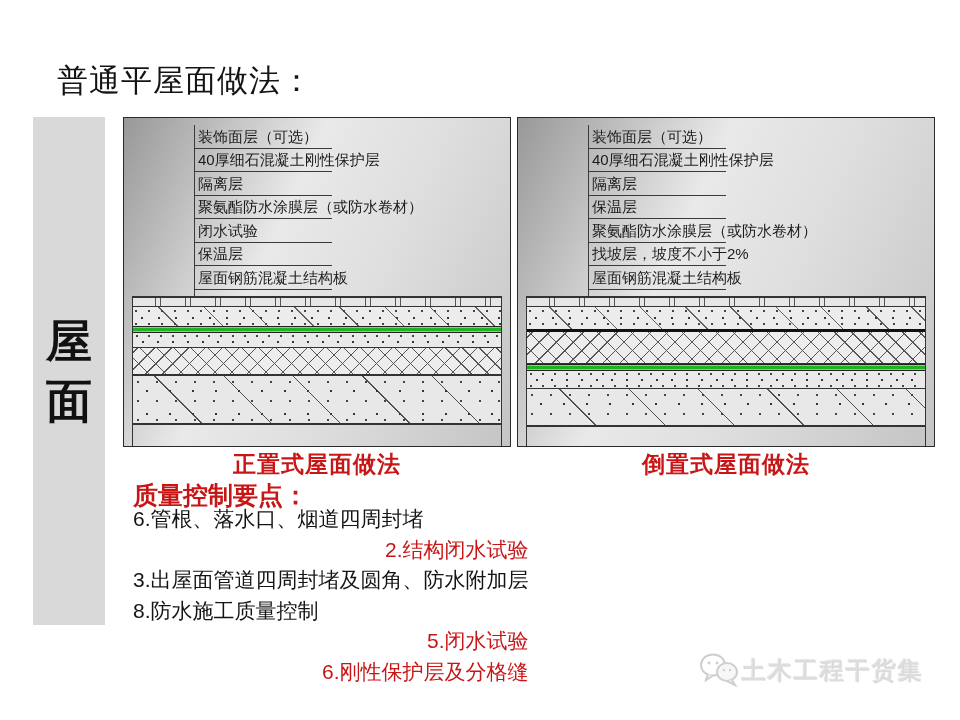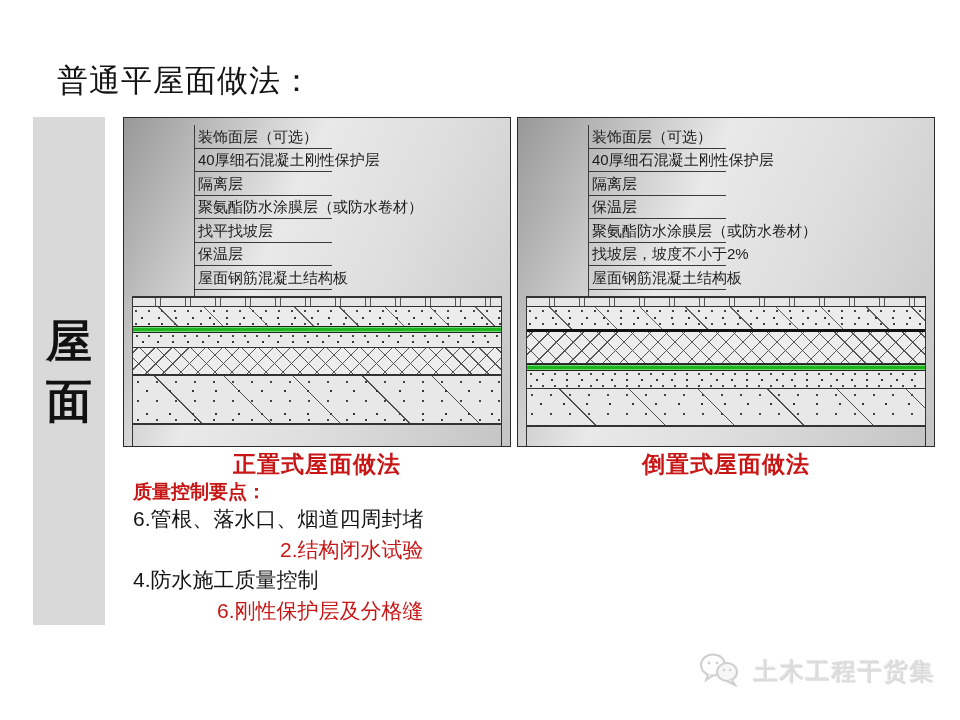--- a/index.html
+++ b/index.html
@@ -55,26 +55,26 @@
       repeating-linear-gradient(45deg,transparent 0 48px,rgba(60,60,60,.9) 48px 49px),
       radial-gradient(circle at 5px 6px,#444 0.9px,transparent 1.5px),
       radial-gradient(circle at 14px 15px,#333 0.8px,transparent 1.4px);
     background-size:auto,19px 19px,23px 23px;}
   .l-base{background:transparent;}
 
   .caption{position:absolute;top:449px;font-size:23px;font-weight:700;color:var(--accent-red);text-align:center;letter-spacing:1px;}
   .caption-left{left:123px;width:388px;}
   .caption-right{left:517px;width:418px;font-family:Liberation Mono, monospace;}
 
-  .q-heading{position:absolute;left:133px;top:479px;font-size:19px;font-weight:700;color:var(--accent-red);}
+  .q-heading{position:absolute;left:133px;top:479px;font-size:25px;font-weight:700;color:var(--accent-red);}
   .q-list{position:absolute;left:133px;top:504px;}
   .q-item{font-size:21px;line-height:30.5px;color:#141414;white-space:nowrap;}
   .q-item.red{color:var(--accent-red);text-align:right;}
 
-  .watermark{position:absolute;left:698px;top:650px;display:flex;align-items:center;gap:12px;font-family:Liberation Mono, monospace;}
+  .watermark{position:absolute;left:698px;top:650px;display:flex;align-items:center;gap:0;}
   .watermark-text{font-size:24px;font-weight:700;color:#dcdcdc;letter-spacing:2px;
     text-shadow:1px 1px 1px rgba(255,255,255,.95),-1px -1px 1px rgba(0,0,0,.12);}
 </style>
 </head>
 <body>
 
 <div id="slide">
 
   <div class="title">普通平屋面做法：</div>
 
@@ -97,21 +97,21 @@
       <div class="label-row">
           <span class="rule"></span>
           <span class="txt">隔离层</span>
         </div>
       <div class="label-row">
           <span class="rule"></span>
           <span class="txt">聚氨酯防水涂膜层（或防水卷材）</span>
         </div>
       <div class="label-row">
           <span class="rule"></span>
-          <span class="txt">找平找坡层</span>
+          <span class="txt">闭水试验</span>
         </div>
       <div class="label-row">
           <span class="rule"></span>
           <span class="txt">保温层</span>
         </div>
       <div class="label-row">
           <span class="rule"></span>
           <span class="txt">屋面钢筋混凝土结构板</span>
         </div>
     </div>
@@ -170,21 +170,23 @@
     </div>
   </div>
 
   <div class="caption caption-left">正置式屋面做法</div>
   <div class="caption caption-right">倒置式屋面做法</div>
 
   <div class="q-heading">质量控制要点：</div>
   <div class="q-list">
     <div class="q-item">6.管根、落水口、烟道四周封堵</div>
     <div class="q-item red">2.结构闭水试验</div>
-    <div class="q-item">4.防水施工质量控制</div>
+    <div class="q-item">3.出屋面管道四周封堵及圆角、防水附加层</div>
+    <div class="q-item">8.防水施工质量控制</div>
+    <div class="q-item red">5.闭水试验</div>
     <div class="q-item red">6.刚性保护层及分格缝</div>
   </div>
 
   <div class="watermark">
     <span>
       <svg width="44" height="38" viewBox="0 0 44 38">
         <g fill="none" stroke="#cfcfcf" stroke-width="2">
           <ellipse cx="15" cy="15" rx="12" ry="10.5"></ellipse>
           <path d="M10 24 L8 30 L15 25.5" fill="#f2f2f2" stroke="#cfcfcf"></path>
           <ellipse cx="29" cy="22" rx="10" ry="9" fill="#f7f7f7"></ellipse>

